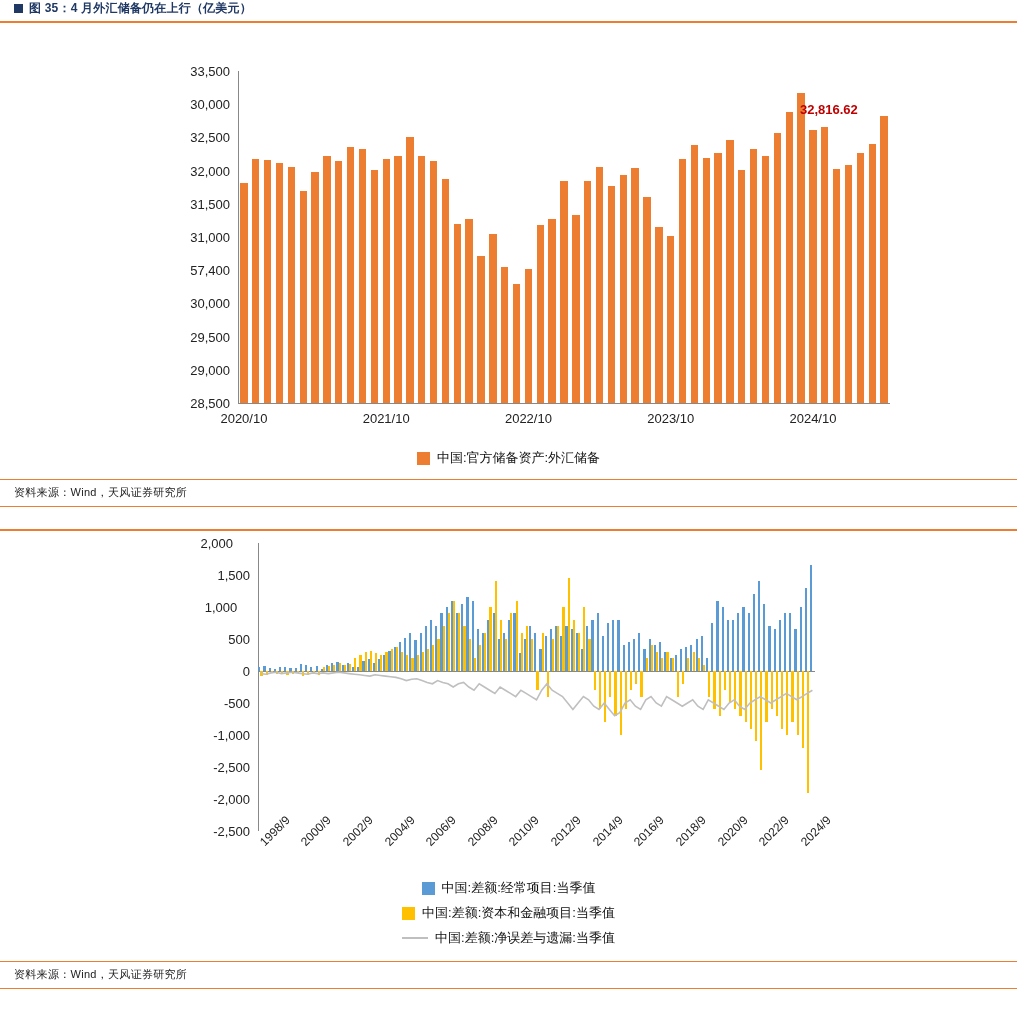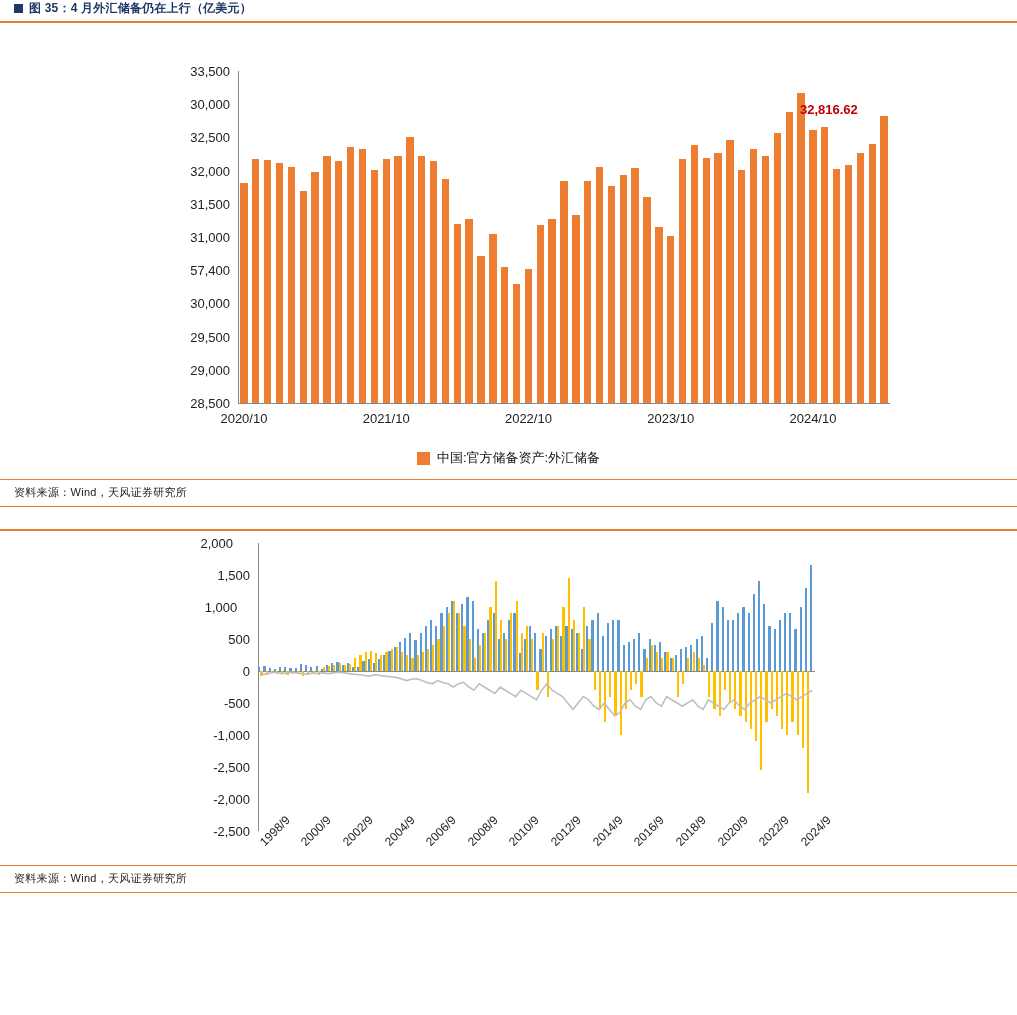--- a/index.html
+++ b/index.html
@@ -468,19 +468,33 @@
         <div class="xtick-rot" style="left: 506.472px; top: 308px;">2010/9</div>
         <div class="xtick-rot" style="left: 548.117px; top: 308px;">2012/9</div>
         <div class="xtick-rot" style="left: 589.762px; top: 308px;">2014/9</div>
         <div class="xtick-rot" style="left: 631.407px; top: 308px;">2016/9</div>
         <div class="xtick-rot" style="left: 673.051px; top: 308px;">2018/9</div>
         <div class="xtick-rot" style="left: 714.696px; top: 308px;">2020/9</div>
         <div class="xtick-rot" style="left: 756.341px; top: 308px;">2022/9</div>
         <div class="xtick-rot" style="left: 797.986px; top: 308px;">2024/9</div>
       </div>
 
+    <div class="legend" id="legend36" style="margin-top:28px;">
+        <div class="legend-row">
+          <span class="legend-swatch" style="background: rgb(91, 155, 213);"></span>
+          <span>中国:差额:经常项目:当季值</span>
+        </div>
+        <div class="legend-row">
+          <span class="legend-swatch" style="background: rgb(255, 192, 0);"></span>
+          <span>中国:差额:资本和金融项目:当季值</span>
+        </div>
+        <div class="legend-row">
+          <span class="legend-line" style="border-top-color: rgb(191, 191, 191);"></span>
+          <span>中国:差额:净误差与遗漏:当季值</span>
+        </div>
+      </div>
 
     <div class="rule thin" style="margin-top:14px;"></div>
     <div class="source">资料来源：Wind，天风证券研究所</div>
     <div class="rule thin"></div>
   </div>
 
 </div>
 
 </body></html>

